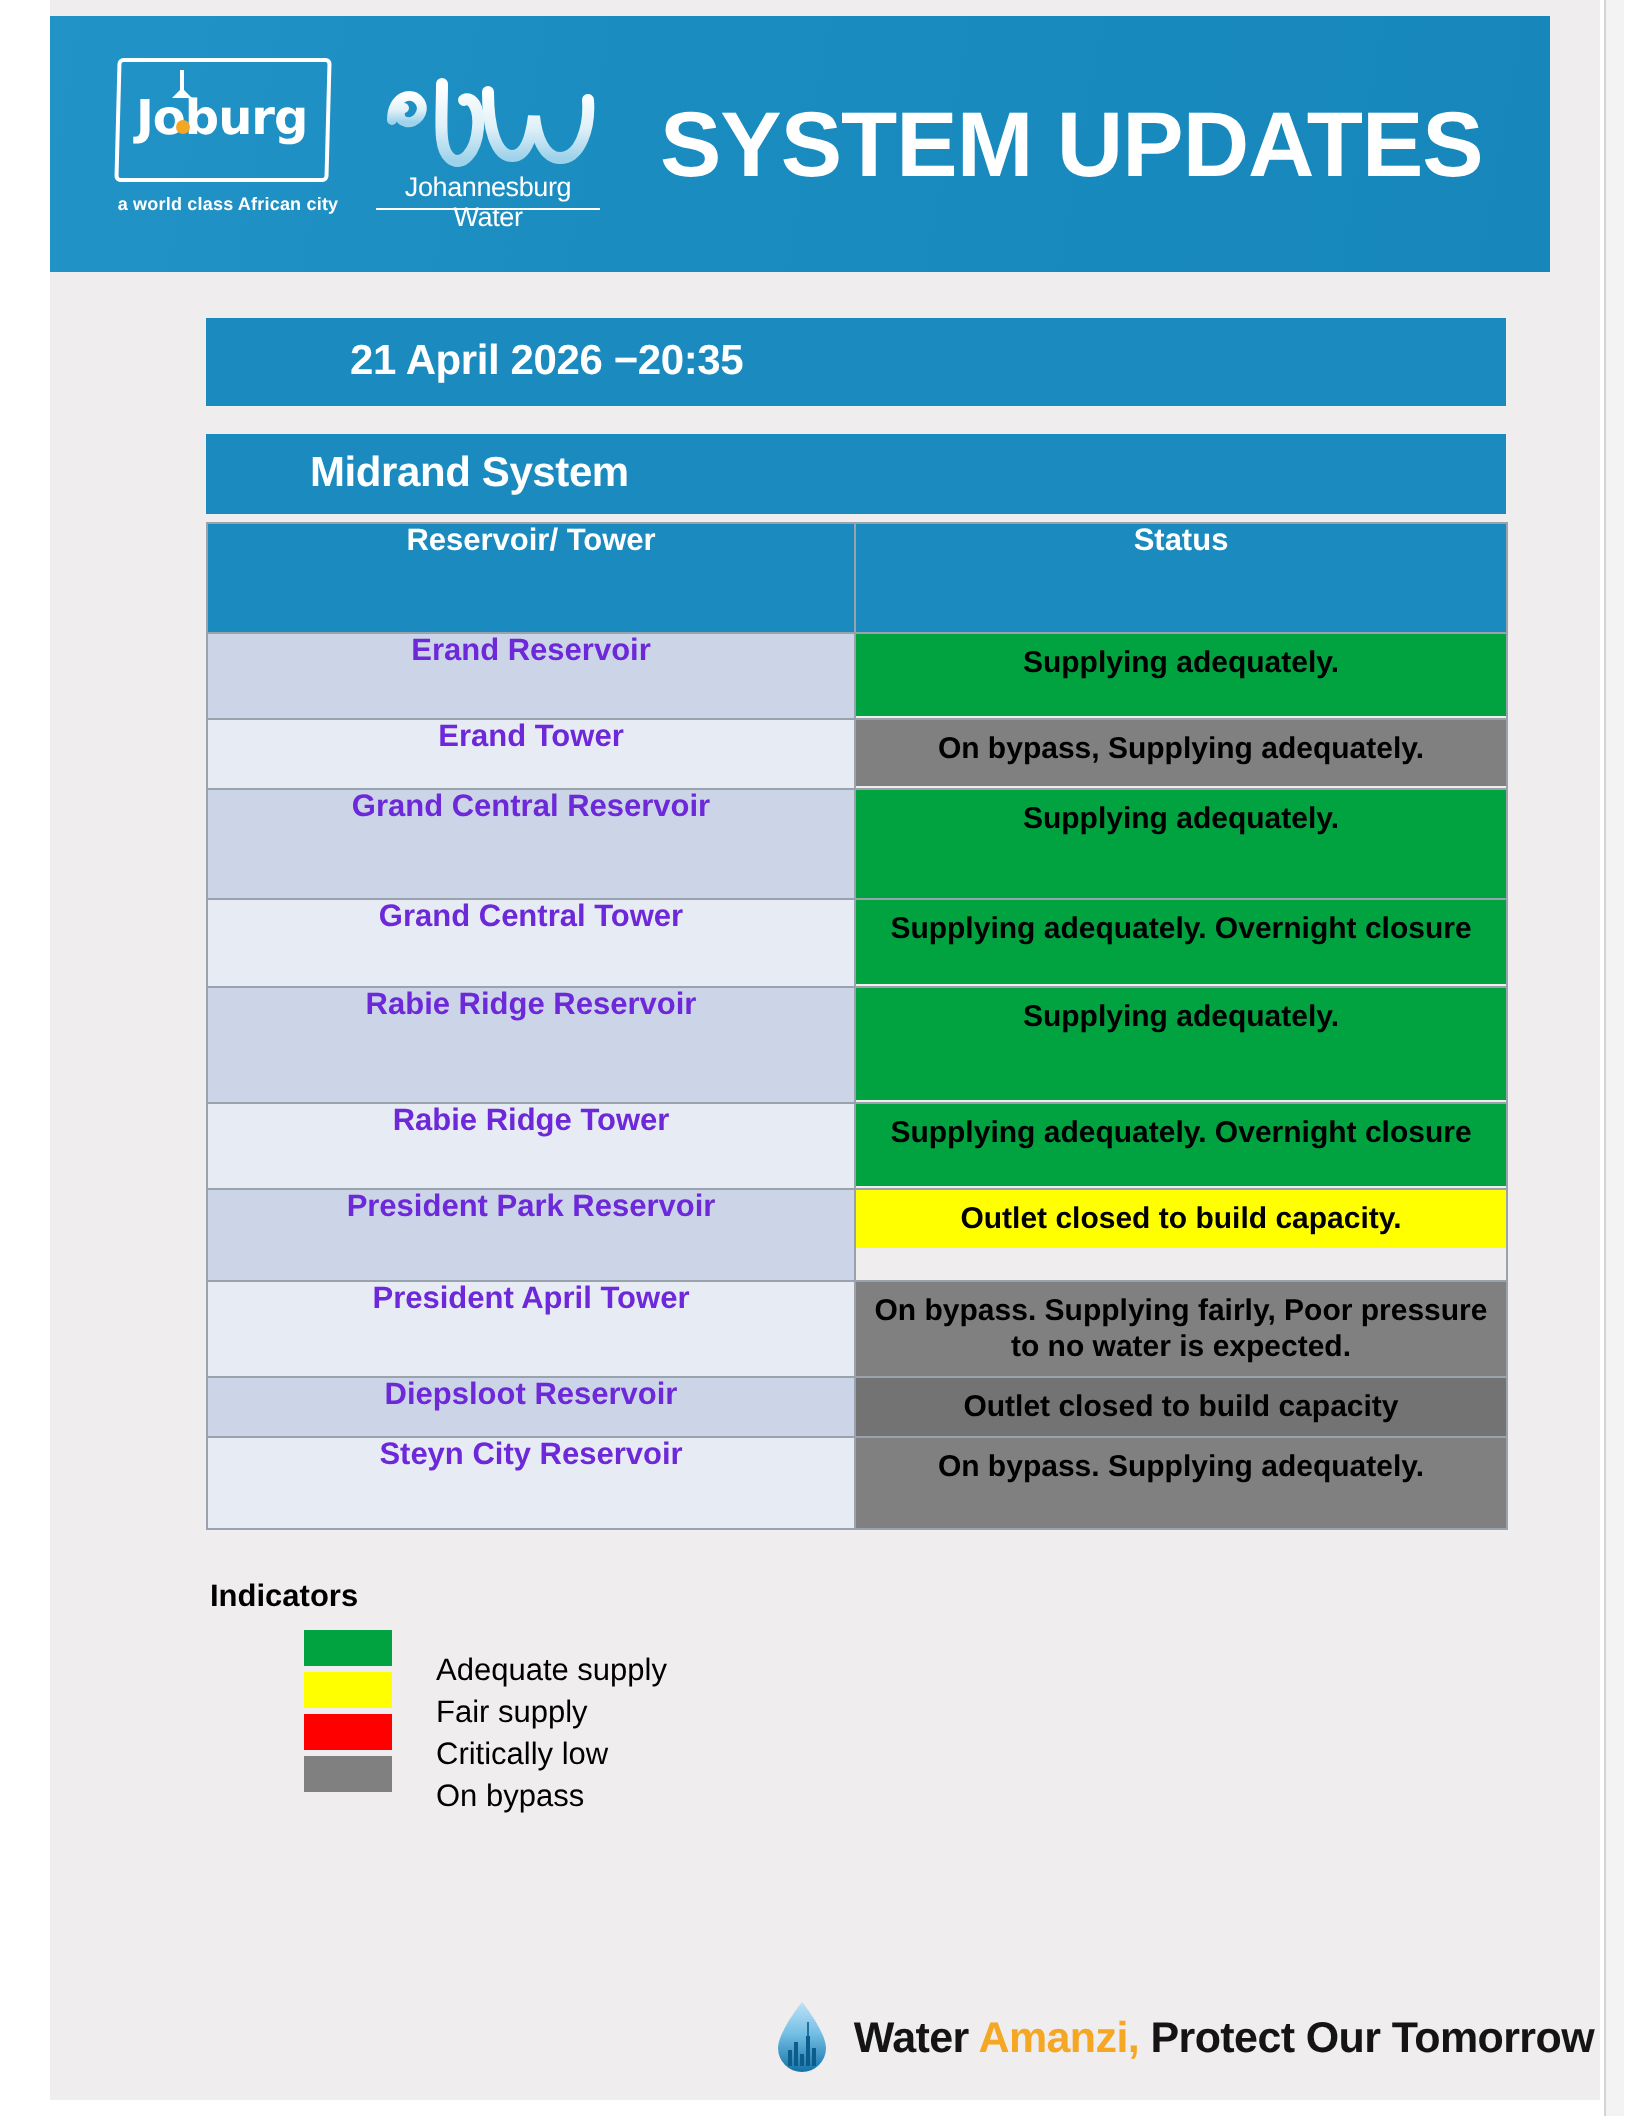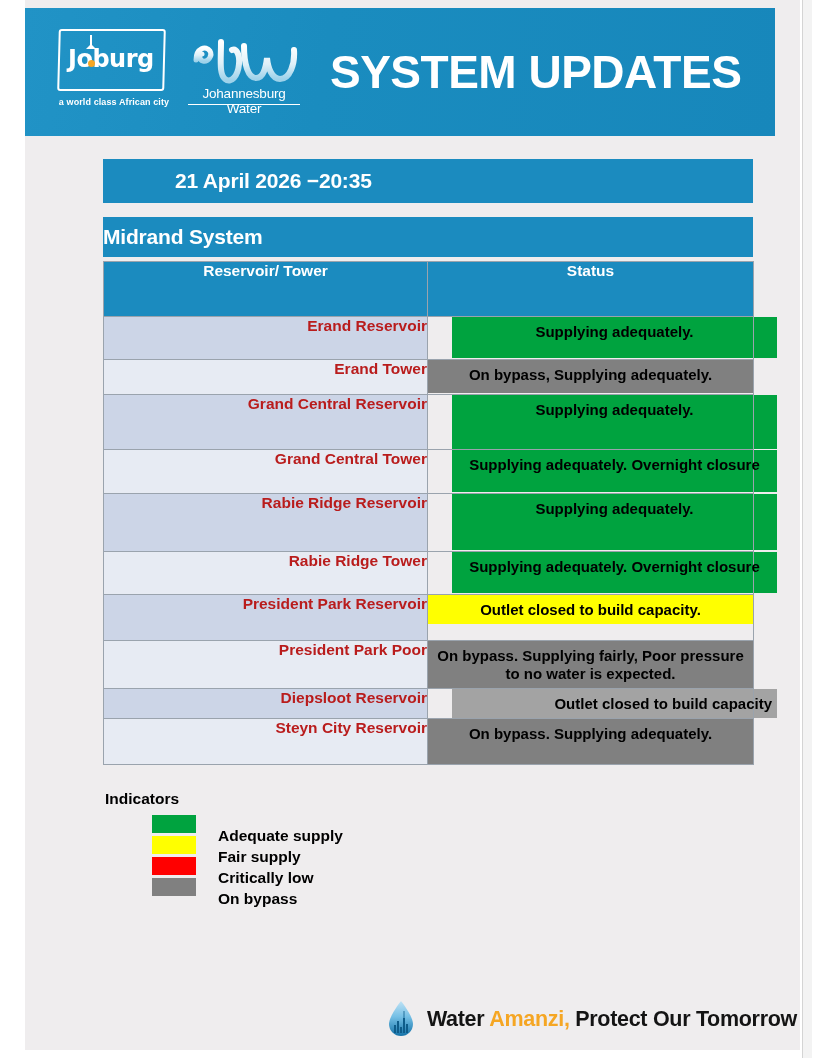--- a/index.html
+++ b/index.html
@@ -154,20 +154,21 @@
   }
   .bar-date {
     top: 159px; height: 44px;
     font-size: 21px;
     padding-left: 72px;
     letter-spacing: -0.2px;
   }
   .bar-system {
     top: 217px; height: 40px;
     font-size: 21px;
+    padding-left: 52px;
     letter-spacing: -0.2px;
   }
 
   
   .tbl {
     position: absolute;
     left: 78px; top: 261px;
     width: 650px;
     border-collapse: collapse;
     table-layout: fixed;
@@ -185,42 +186,42 @@
     color: #ffffff;
     font-size: 15.5px;
     font-weight: bold;
     height: 55px;
     text-align: center;
   }
   .th-name   { vertical-align: bottom;  padding-bottom: 6px; }
   .th-status { vertical-align: top;     padding-top: 5px; }
 
   .cell-name {
-    text-align: right;
+    text-align: center;
     font-size: 15.5px;
     font-weight: bold;
-    color: #b91c1c;
+    color: #6d28d9;
     padding: 6px 4px 4px;
     line-height: 1.15;
     margin-top: 47px;
   }
   .row-a .cell-name { background: #ccd5e7; }
   .row-b .cell-name { background: #e7ebf3; }
 
   .cell-status { padding: 0; }
   .status-fill {
     color: #000000;
     font-size: 15px;
     font-weight: bold;
     text-align: center;
     line-height: 1.2;
     padding: 6px 5px 5px;
     width: 100%;
   }
-  .sw-green  { background: #00a33f; margin-left: 24px; }
+  .sw-green  { background: #00a33f; }
   .sw-yellow { background: #ffff00; }
   .sw-grey   { background: #808080; }
 
   
   .indicators {
     position: absolute;
     left: 80px; top: 790px;
     width: 400px;
   }
   .ind-title {
@@ -235,21 +236,21 @@
     height: 21px;
     padding-left: 47px;
   }
   .ind-swatch {
     width: 44px; height: 18px;
     flex: 0 0 auto;
   }
   .ind-label {
     margin-left: 22px;
     font-size: 15.5px;
-    font-weight: bold;
+    font-weight: normal;
     color: #000000;
     line-height: 1;
     margin-top: 24px;
   }
 
   
   .footer {
     position: absolute;
     left: 0; top: 1000px;
     width: 775px;
@@ -361,29 +362,29 @@
               <div class="status-fill sw-green" style="background: rgb(0, 163, 63); min-height: 41px;">Supplying adequately. Overnight closure</div>
             </td>
           </tr>
           <tr class="row-a" style="height: 46px; padding-left: 48px;">
             <td class="cell-name">President Park Reservoir</td>
             <td class="cell-status">
               <div class="status-fill sw-yellow" style="background: rgb(255, 255, 0);">Outlet closed to build capacity.</div>
             </td>
           </tr>
           <tr class="row-b" style="height: 47px;">
-            <td class="cell-name">President Park Poor</td>
+            <td class="cell-name">President April Tower</td>
             <td class="cell-status">
               <div class="status-fill sw-grey" style="background: rgb(128, 128, 128); min-height: 45px;">On bypass. Supplying fairly, Poor pressure to no water is expected.</div>
             </td>
           </tr>
           <tr class="row-a" style="height: 18px;">
             <td class="cell-name">Diepsloot Reservoir</td>
             <td class="cell-status">
-              <div class="status-fill sw-green" style="background: #a3a3a3; text-align: right;">Outlet closed to build capacity</div>
+              <div class="status-fill sw-green" style="background: #737373;">Outlet closed to build capacity</div>
             </td>
           </tr>
           <tr class="row-b" style="height: 43px;">
             <td class="cell-name">Steyn City Reservoir</td>
             <td class="cell-status">
               <div class="status-fill sw-grey" style="background: rgb(128, 128, 128); min-height: 45px;">On bypass. Supplying adequately.</div>
             </td>
           </tr>
         </tbody>
     </table>

